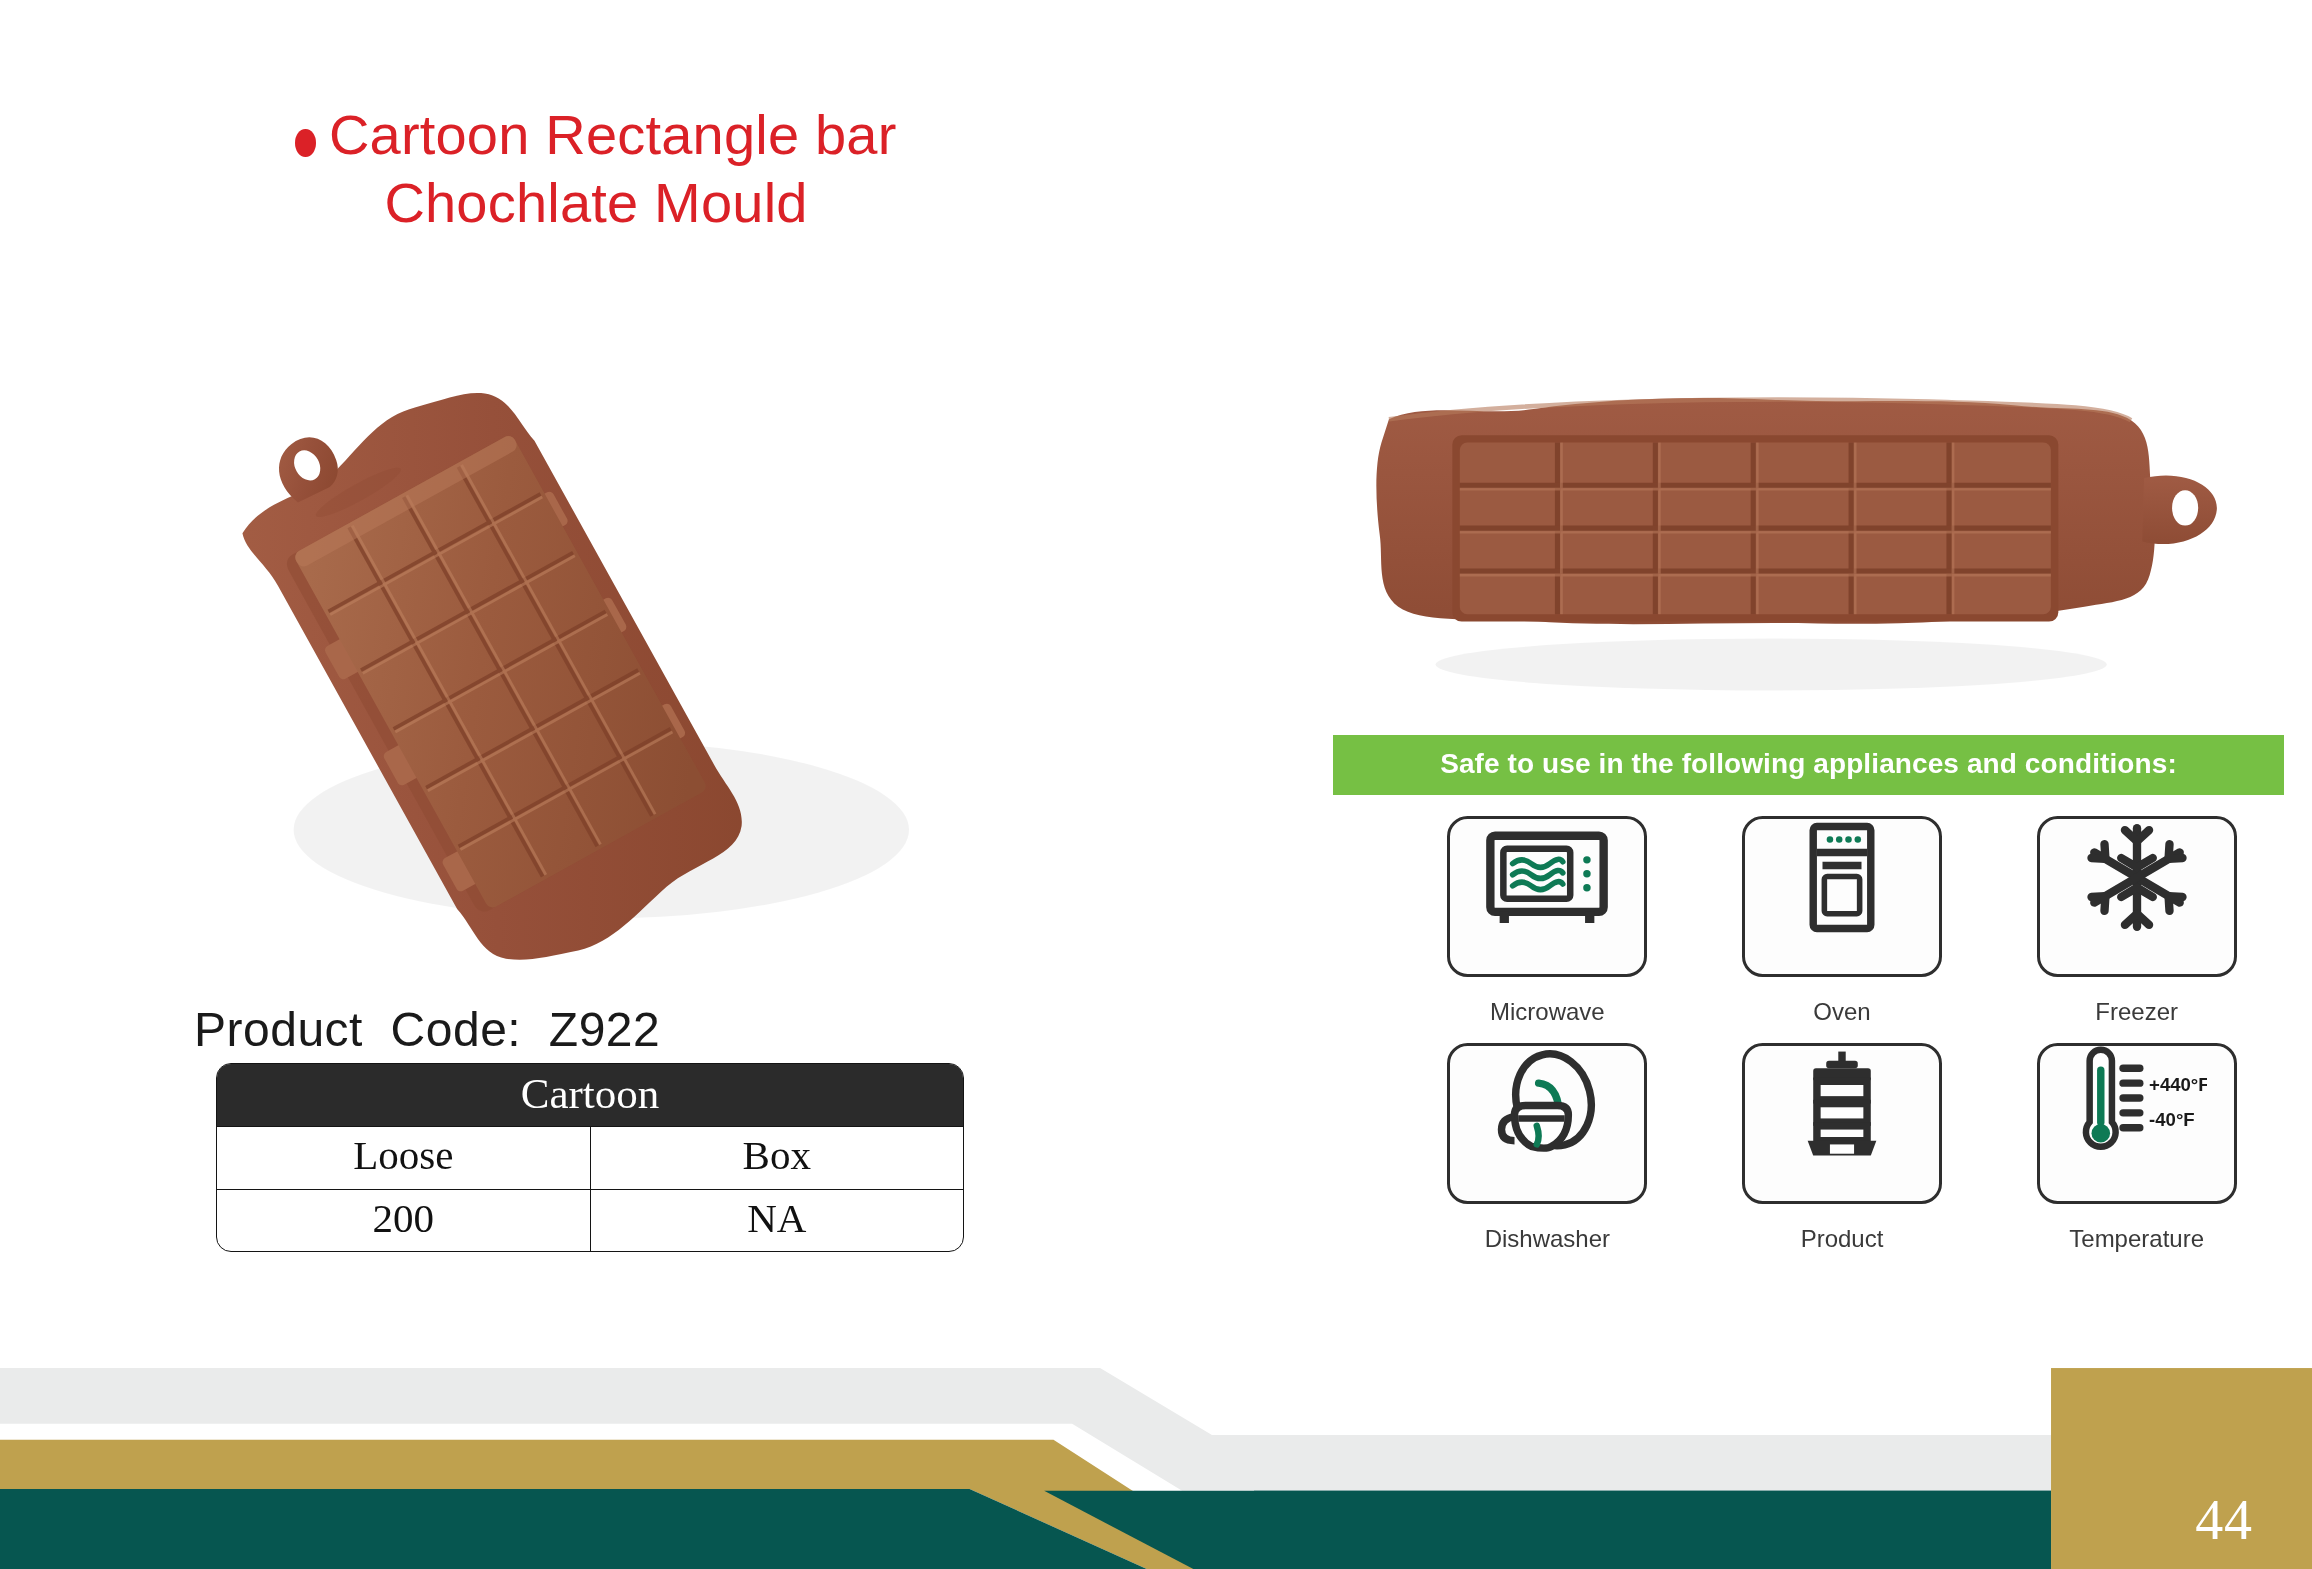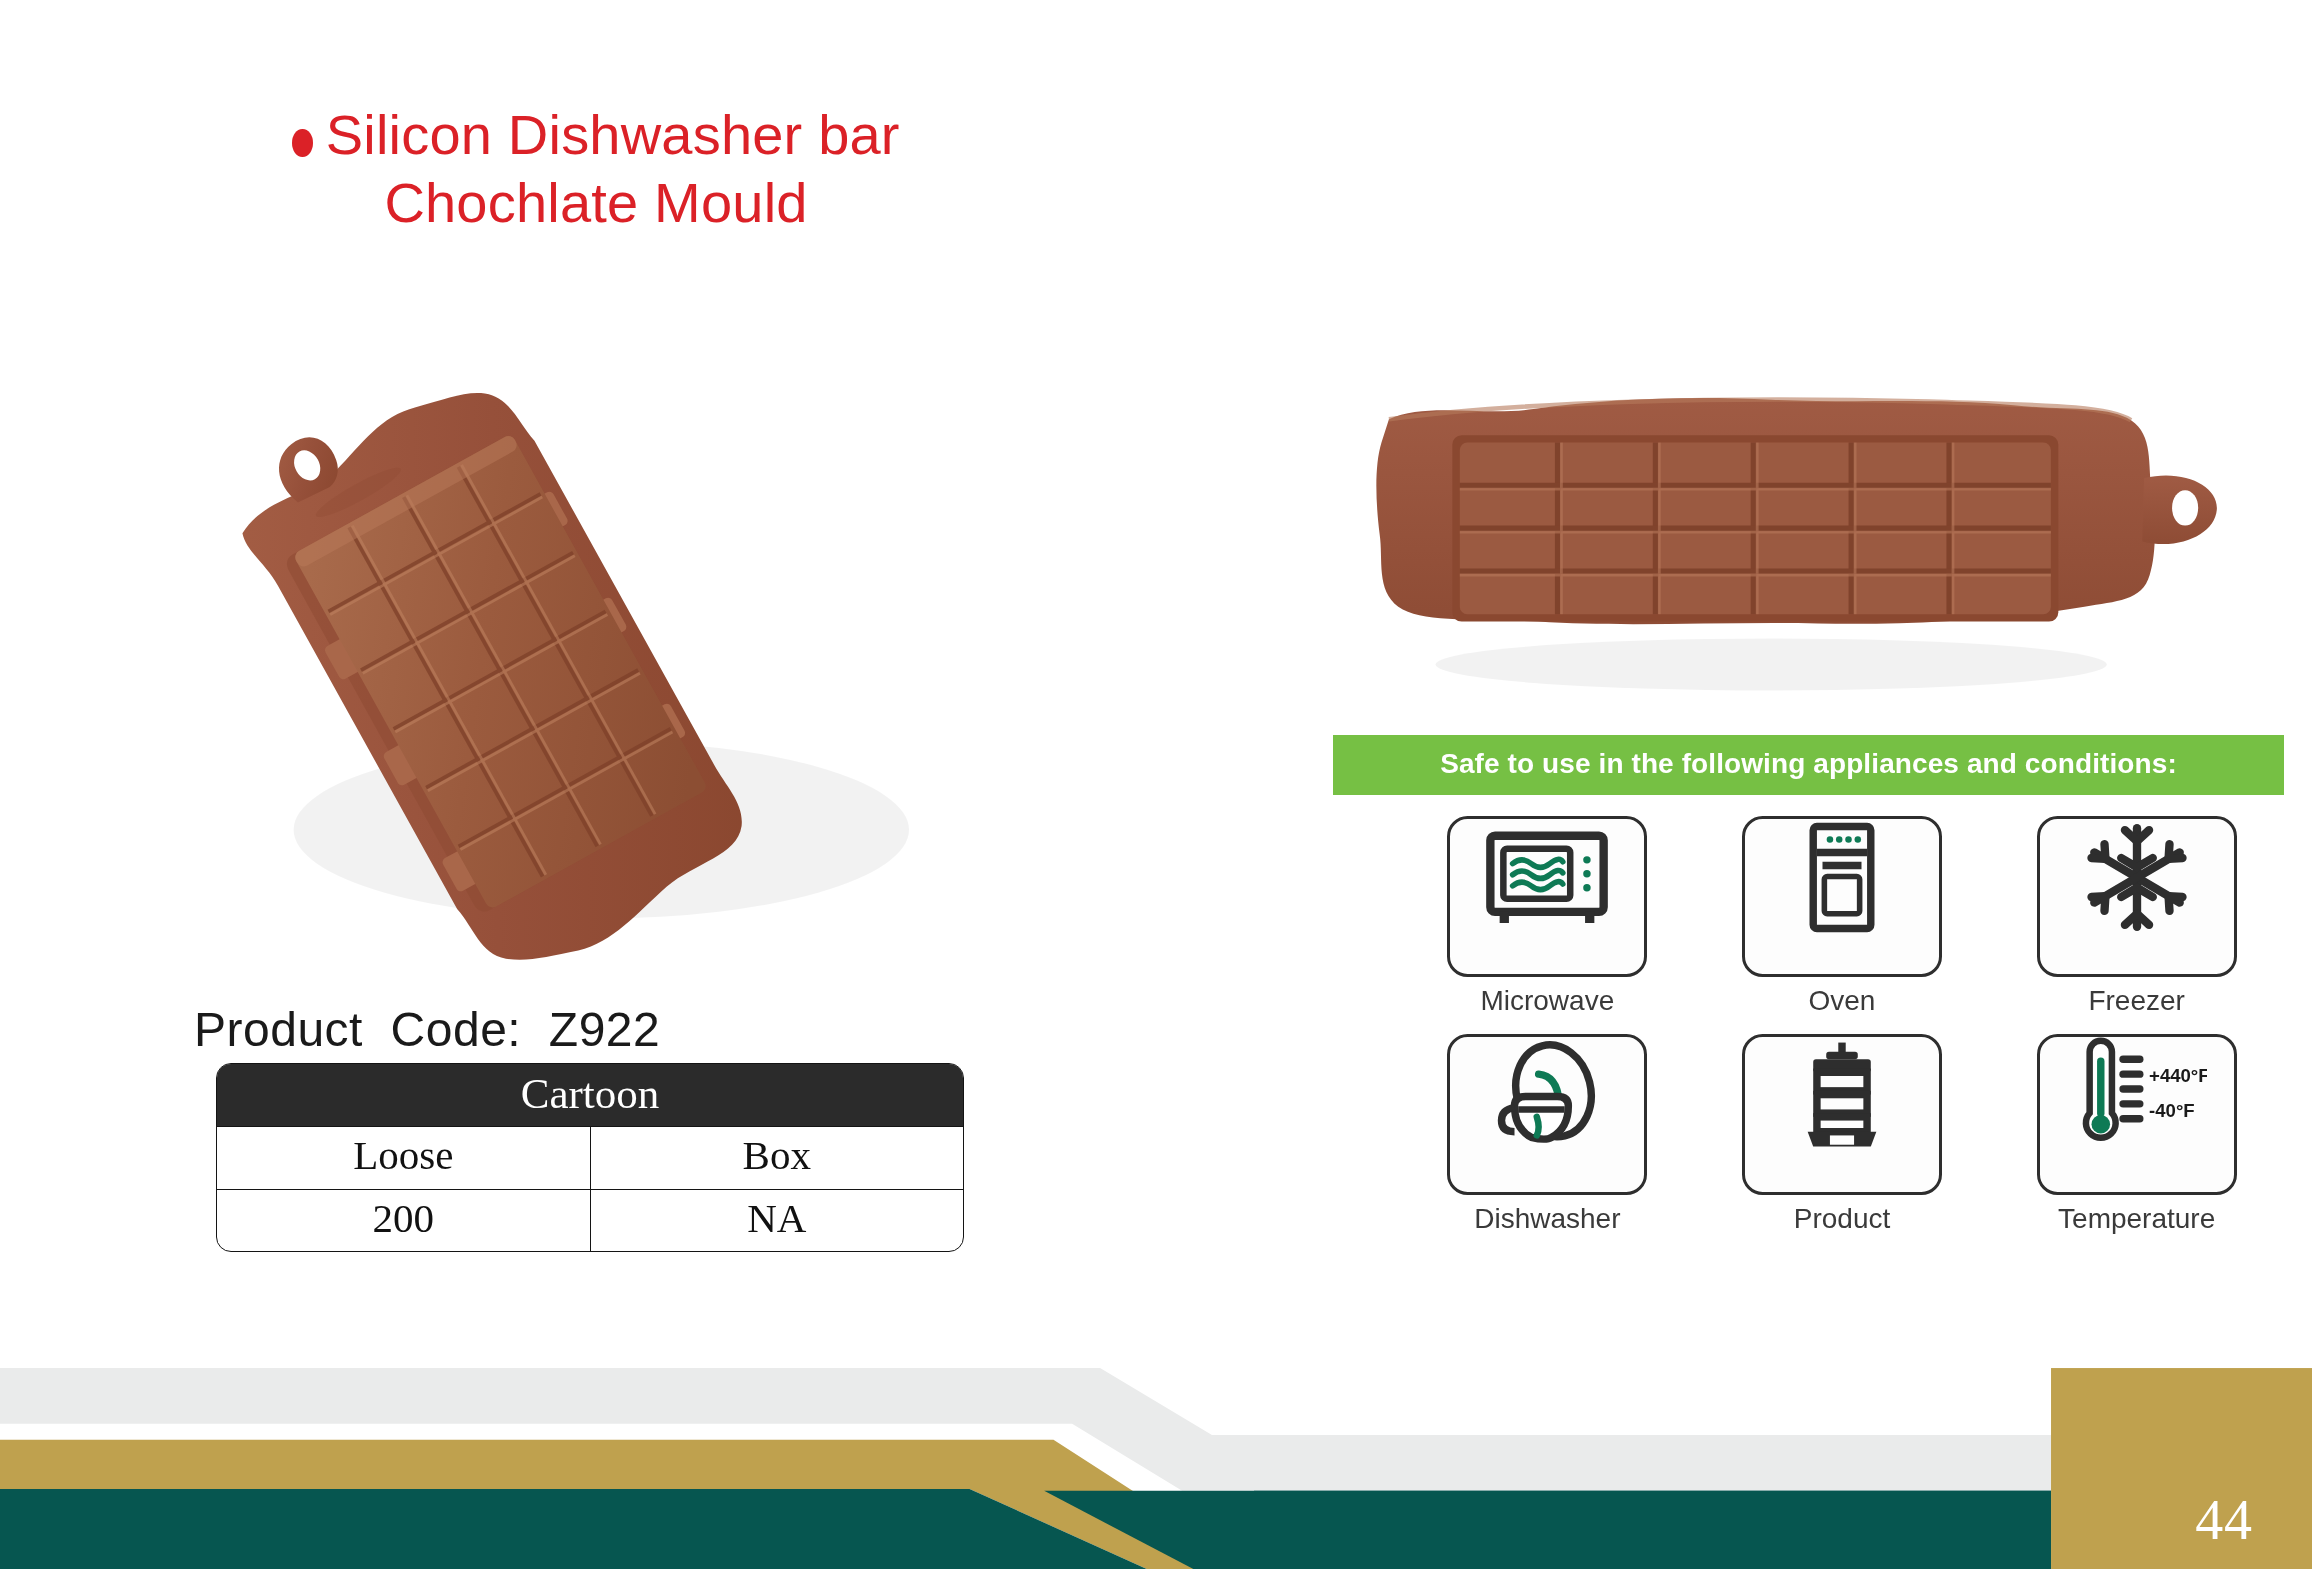--- a/index.html
+++ b/index.html
@@ -42,33 +42,33 @@
   #safety-panel{position:absolute;left:1333px;top:735px;width:951px;}
   #safety-banner{background:#76C044;color:#fff;font-size:28px;font-weight:bold;
       text-align:center;padding:13px 0 15px;letter-spacing:0.1px;width:951px;
       box-sizing:border-box;}
   #safety-grid{margin-top:20.5px;display:grid;grid-template-columns:repeat(3,1fr);
       row-gap:17px;width:951px;padding-left:67px;box-sizing:border-box;}
   .safety-item{display:flex;flex-direction:column;align-items:center;}
   .safety-box{width:194px;height:155px;border:3.7px solid #2e2e2e;border-radius:20.5px;
       background:#fdfdfd;display:flex;justify-content:center;}
   .safety-box svg{width:140px;height:117px;display:block;}
-  .safety-label{margin-top:8px;font-size:28px;color:#3a3a3a;}
+  .safety-label{margin-top:21px;font-size:24px;color:#3a3a3a;}
 
   
   #footer{position:absolute;left:0;top:1342px;width:2313px;height:227px;}
   #footer svg{width:100%;height:100%;display:block;}
   #page-number{position:absolute;right:60px;bottom:17px;color:#fff;
       font-size:56px;font-family:"Liberation Serif",serif;letter-spacing:0.9px;}
 </style>
 </head>
 <body>
 
 <div id="product-title">
-  <span class="bullet"></span><span>Silicon Dishwasher bar</span>
+  <span class="bullet"></span><span>Cartoon Rectangle bar</span>
   <span class="l2">Chochlate Mould</span>
 </div>
 
 <div id="photo-main">
   <svg viewBox="0 0 920 830" xmlns="http://www.w3.org/2000/svg">
     <defs>
       <linearGradient id="trayG" x1="0" y1="0" x2="1" y2="1">
         <stop offset="0" stop-color="#A35D44"></stop>
         <stop offset="0.5" stop-color="#96503A"></stop>
         <stop offset="1" stop-color="#8A472F"></stop>

